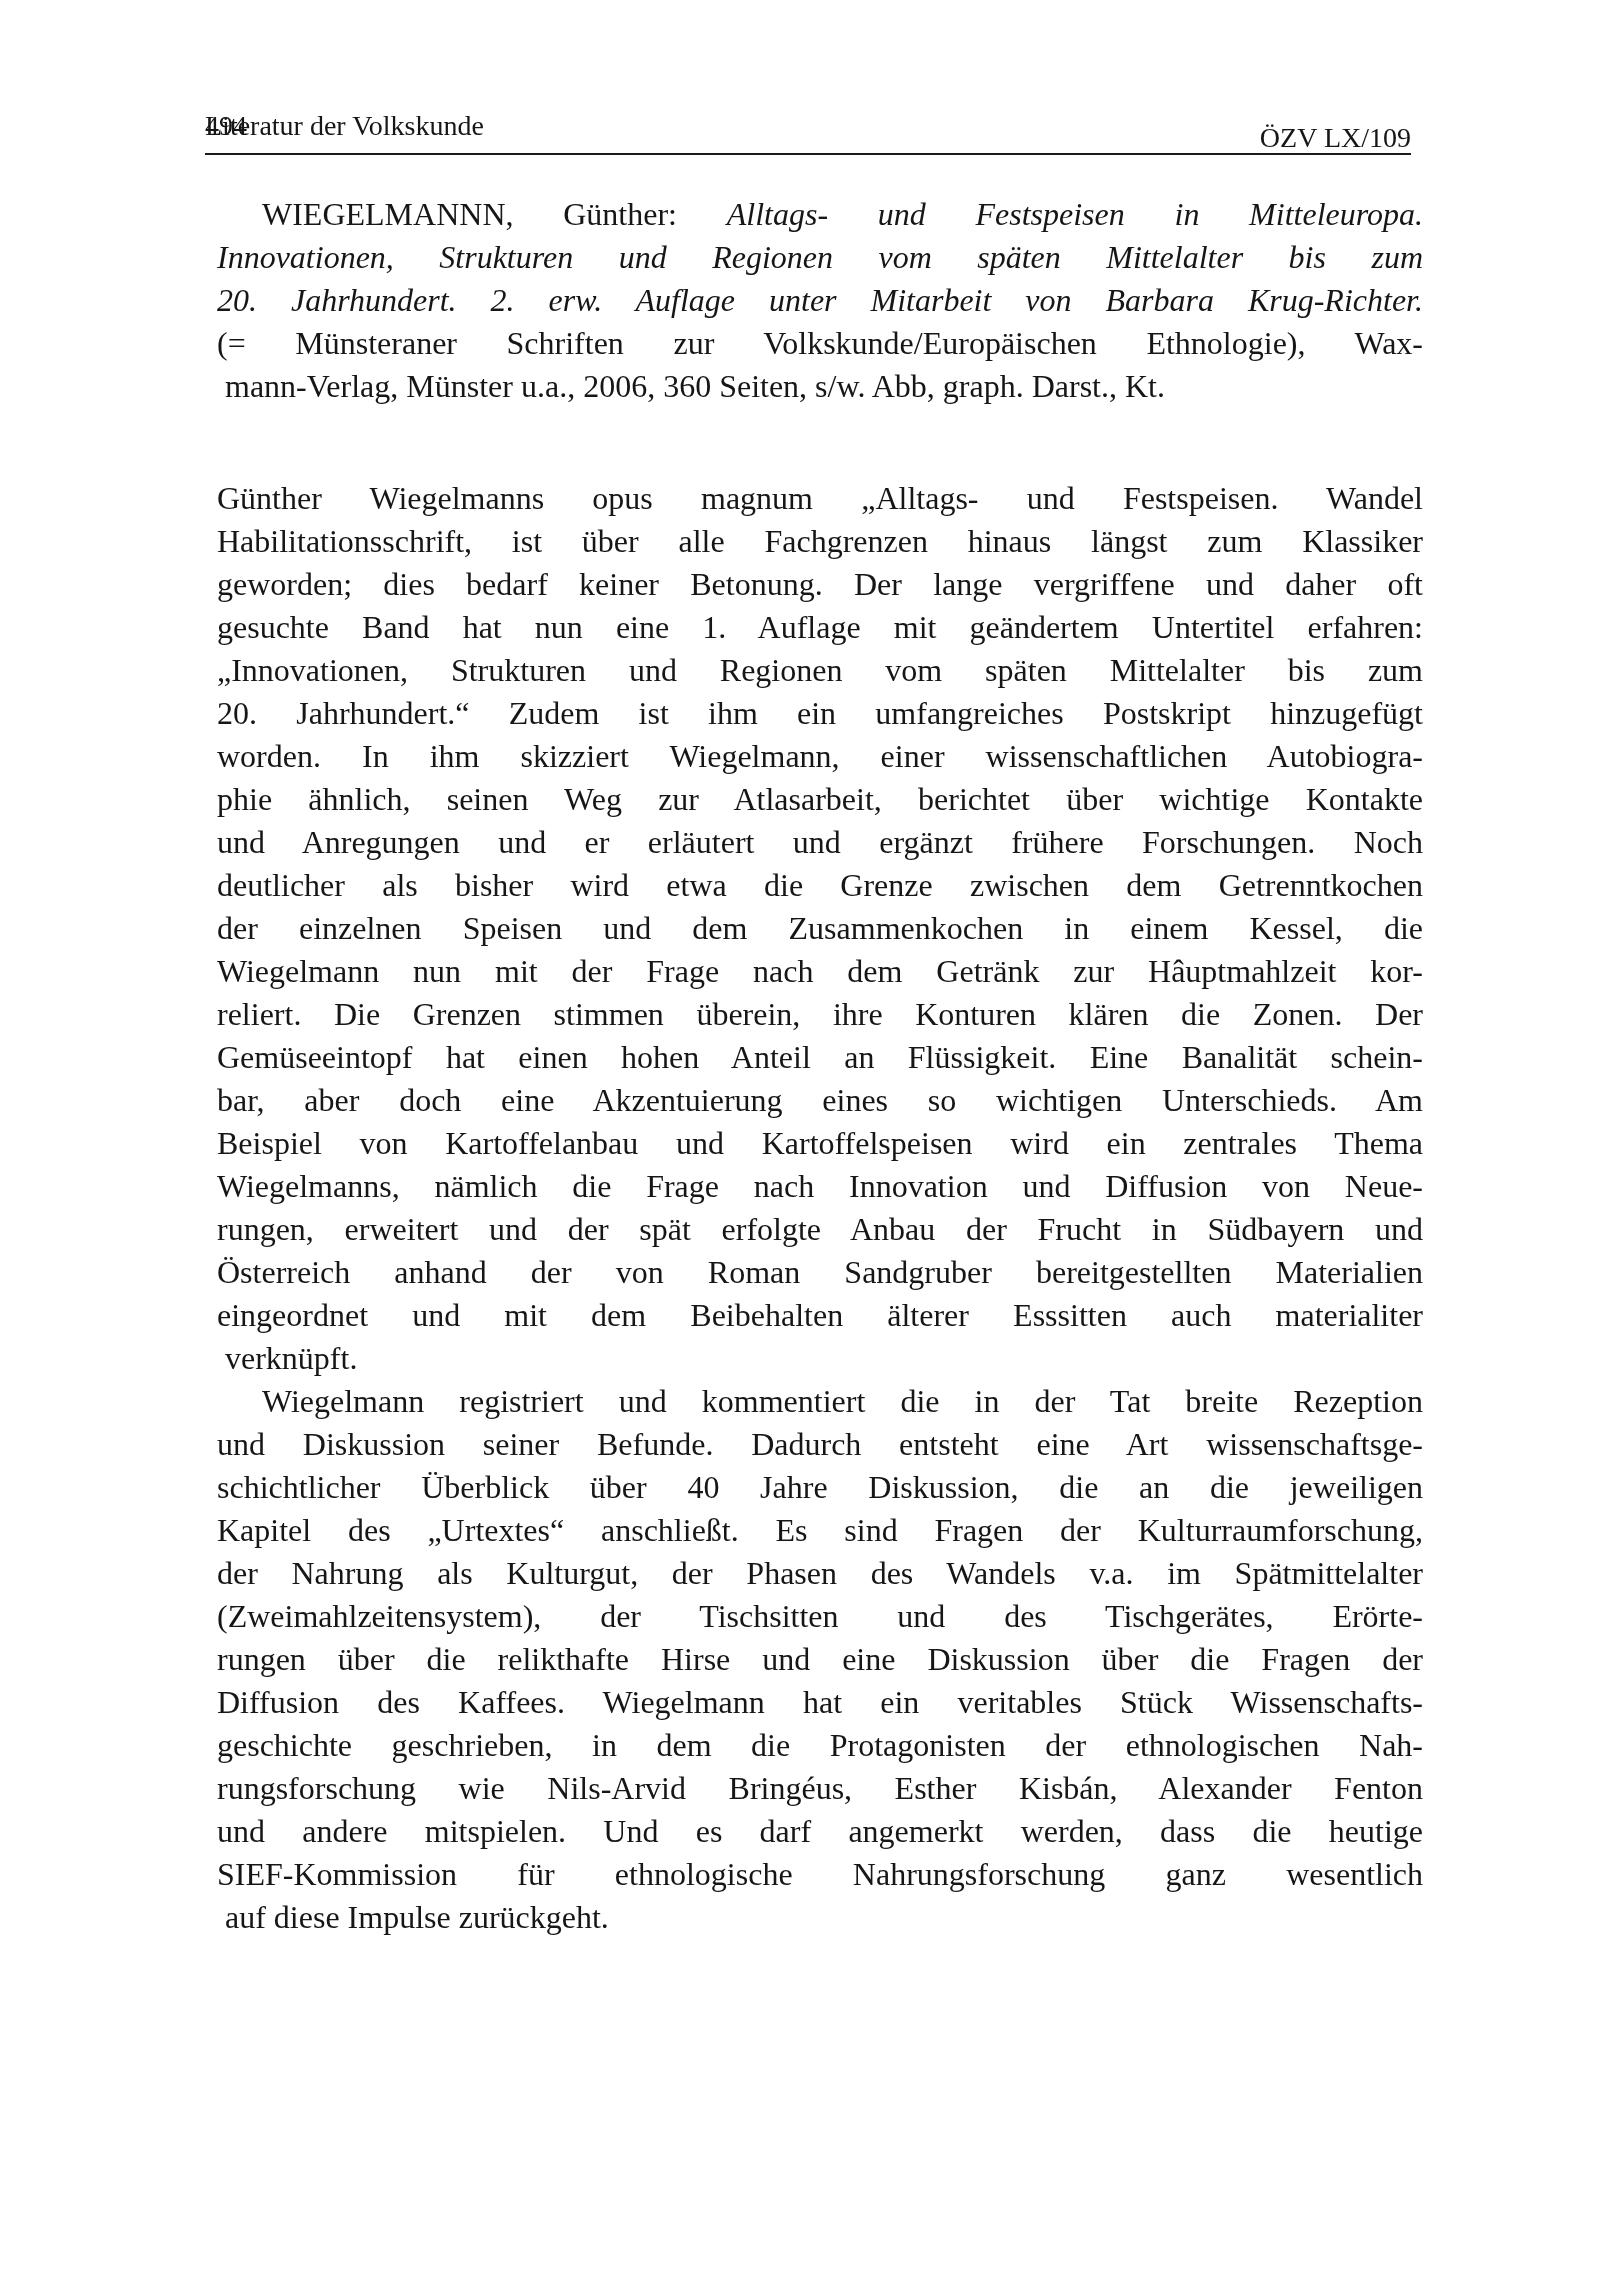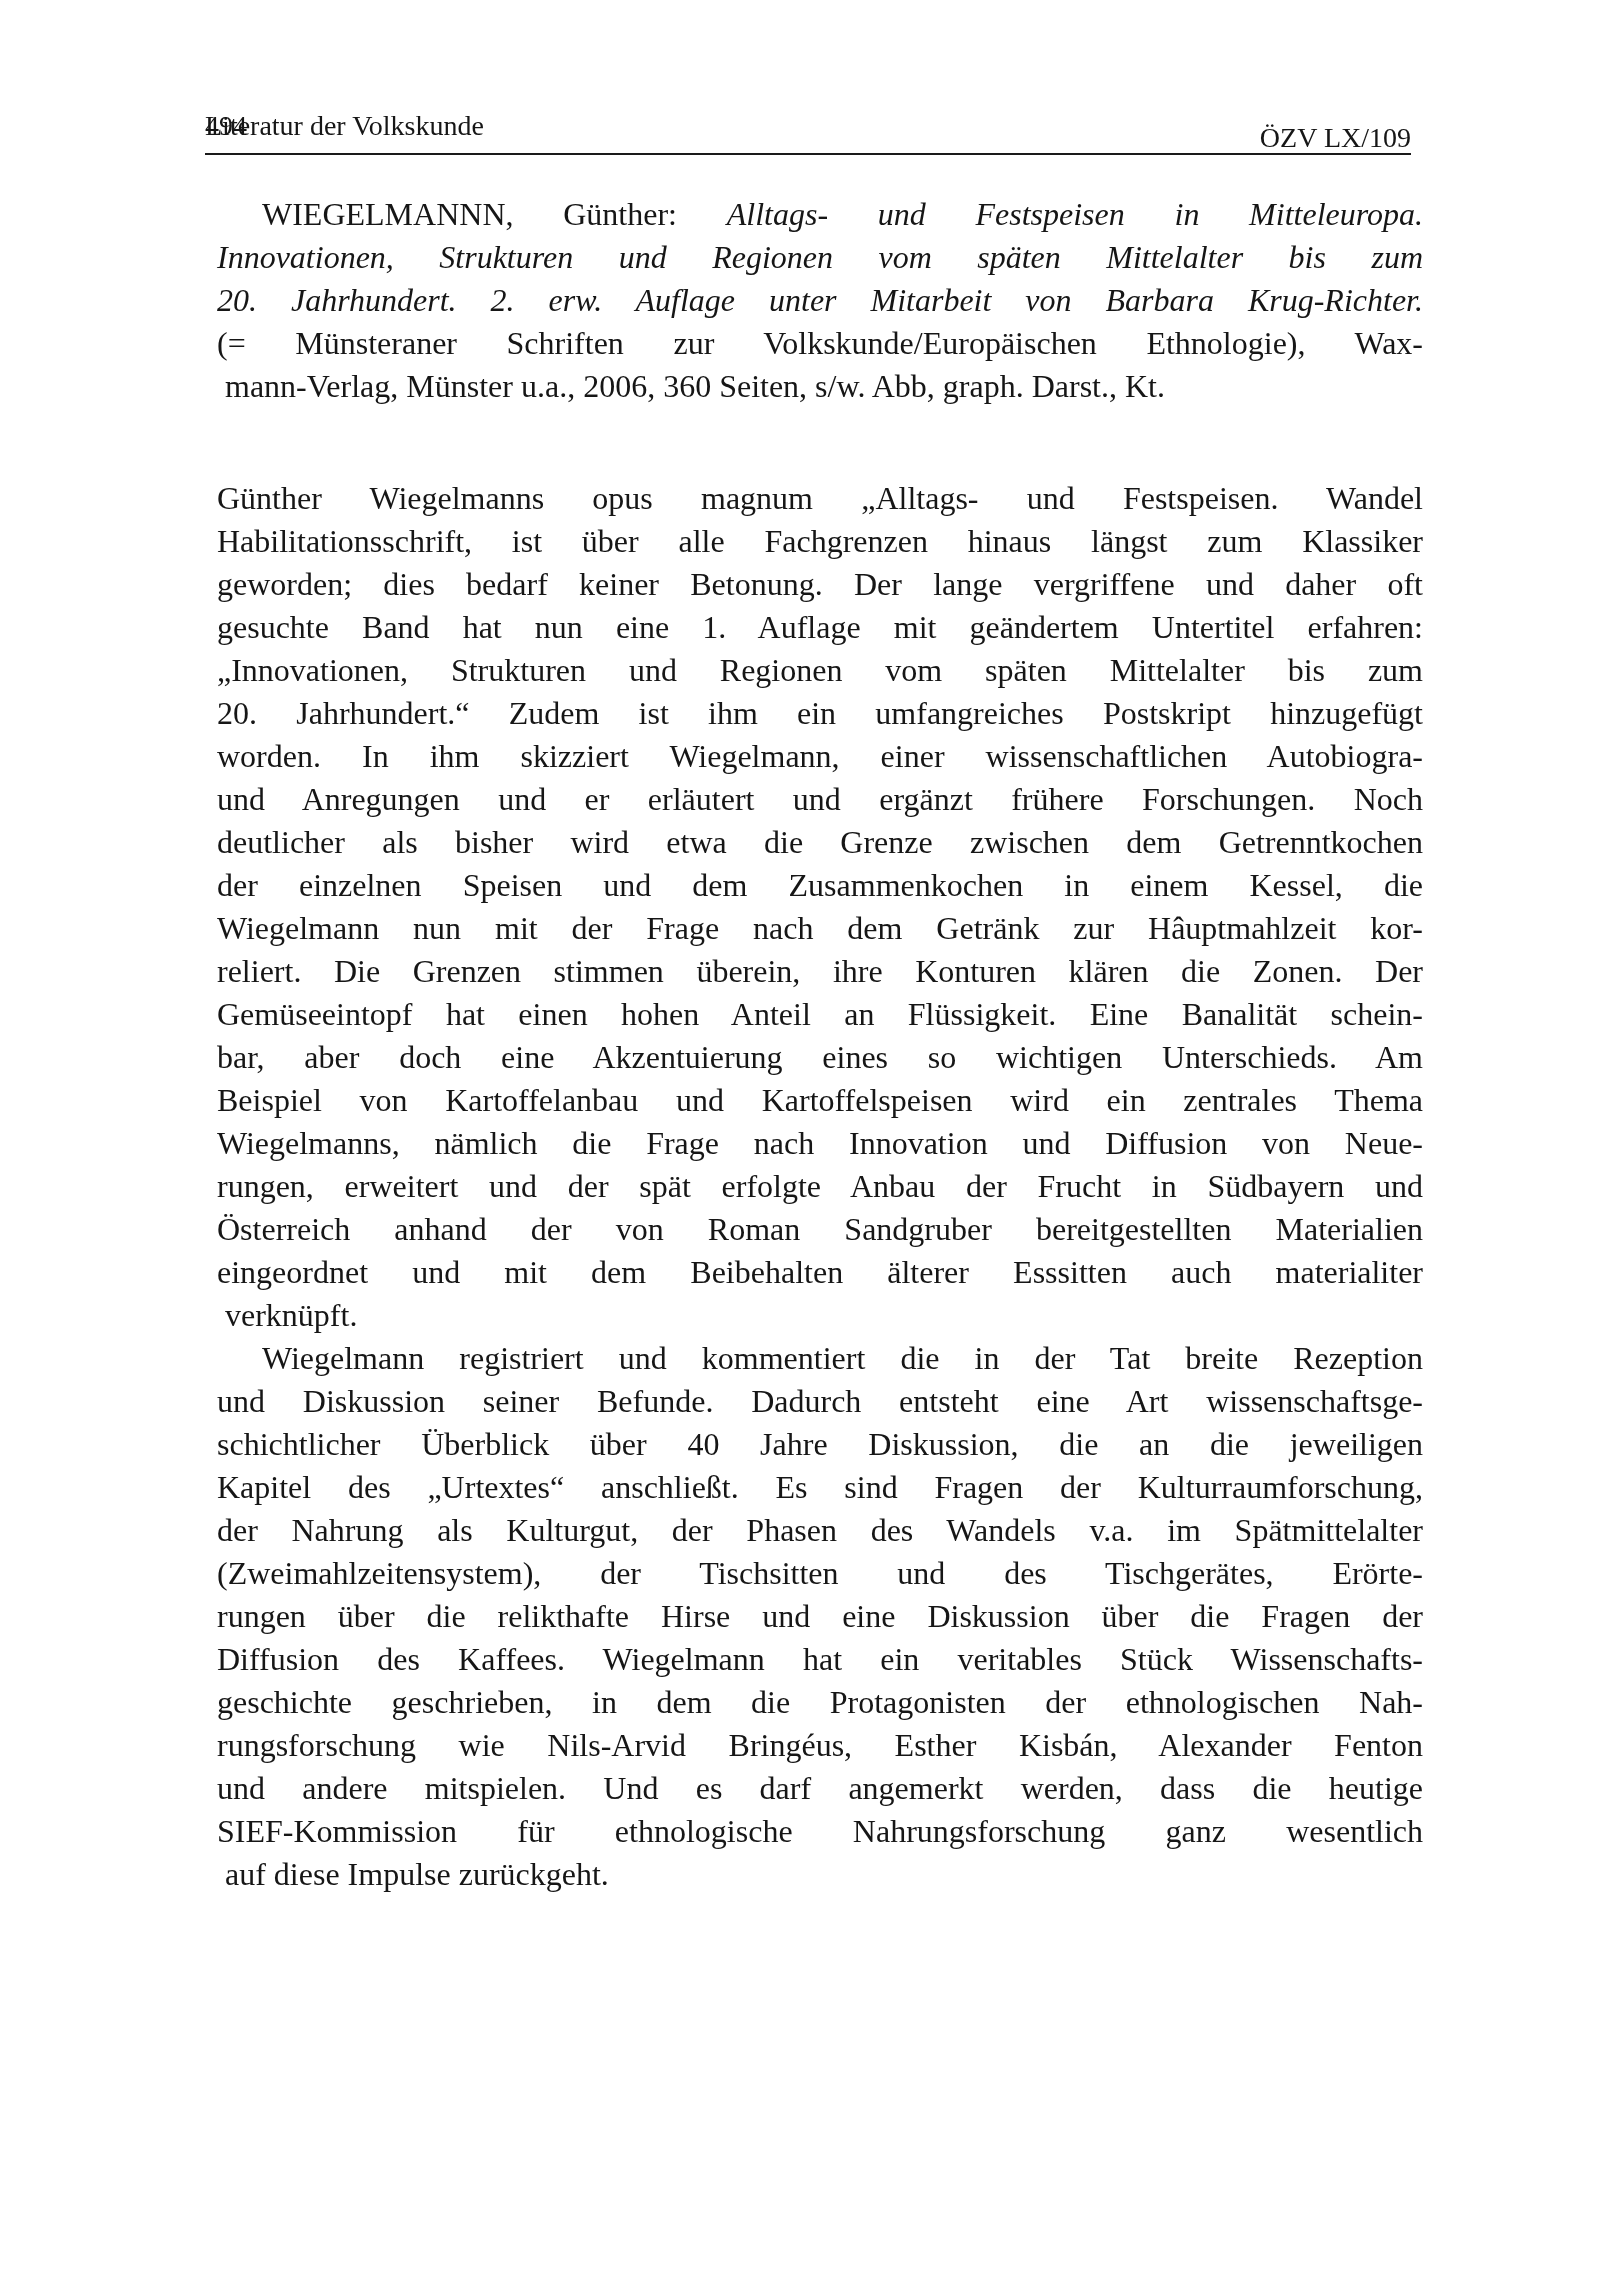--- a/index.html
+++ b/index.html
@@ -43,20 +43,21 @@
 
   <div class="block review">
     <div>
       <span class="line">Günther Wiegelmanns opus magnum „Alltags- und Festspeisen. Wandel</span>
       <span class="line">Habilitationsschrift, ist über alle Fachgrenzen hinaus längst zum Klassiker</span>
       <span class="line">geworden; dies bedarf keiner Betonung. Der lange vergriffene und daher oft</span>
       <span class="line">gesuchte Band hat nun eine 1. Auflage mit geändertem Untertitel erfahren:</span>
       <span class="line">„Innovationen, Strukturen und Regionen vom späten Mittelalter bis zum</span>
       <span class="line">20. Jahrhundert.“ Zudem ist ihm ein umfangreiches Postskript hinzugefügt</span>
       <span class="line">worden. In ihm skizziert Wiegelmann, einer wissenschaftlichen Autobiogra-</span>
+      <span class="line">phie ähnlich, seinen Weg zur Atlasarbeit, berichtet über wichtige Kontakte</span>
       <span class="line">und Anregungen und er erläutert und ergänzt frühere Forschungen. Noch</span>
       <span class="line">deutlicher als bisher wird etwa die Grenze zwischen dem Getrenntkochen</span>
       <span class="line">der einzelnen Speisen und dem Zusammenkochen in einem Kessel, die</span>
       <span class="line">Wiegelmann nun mit der Frage nach dem Getränk zur Hâuptmahlzeit kor-</span>
       <span class="line">reliert. Die Grenzen stimmen überein, ihre Konturen klären die Zonen. Der</span>
       <span class="line">Gemüseeintopf hat einen hohen Anteil an Flüssigkeit. Eine Banalität schein-</span>
       <span class="line">bar, aber doch eine Akzentuierung eines so wichtigen Unterschieds. Am</span>
       <span class="line">Beispiel von Kartoffelanbau und Kartoffelspeisen wird ein zentrales Thema</span>
       <span class="line">Wiegelmanns, nämlich die Frage nach Innovation und Diffusion von Neue-</span>
       <span class="line">rungen, erweitert und der spät erfolgte Anbau der Frucht in Südbayern und</span>

